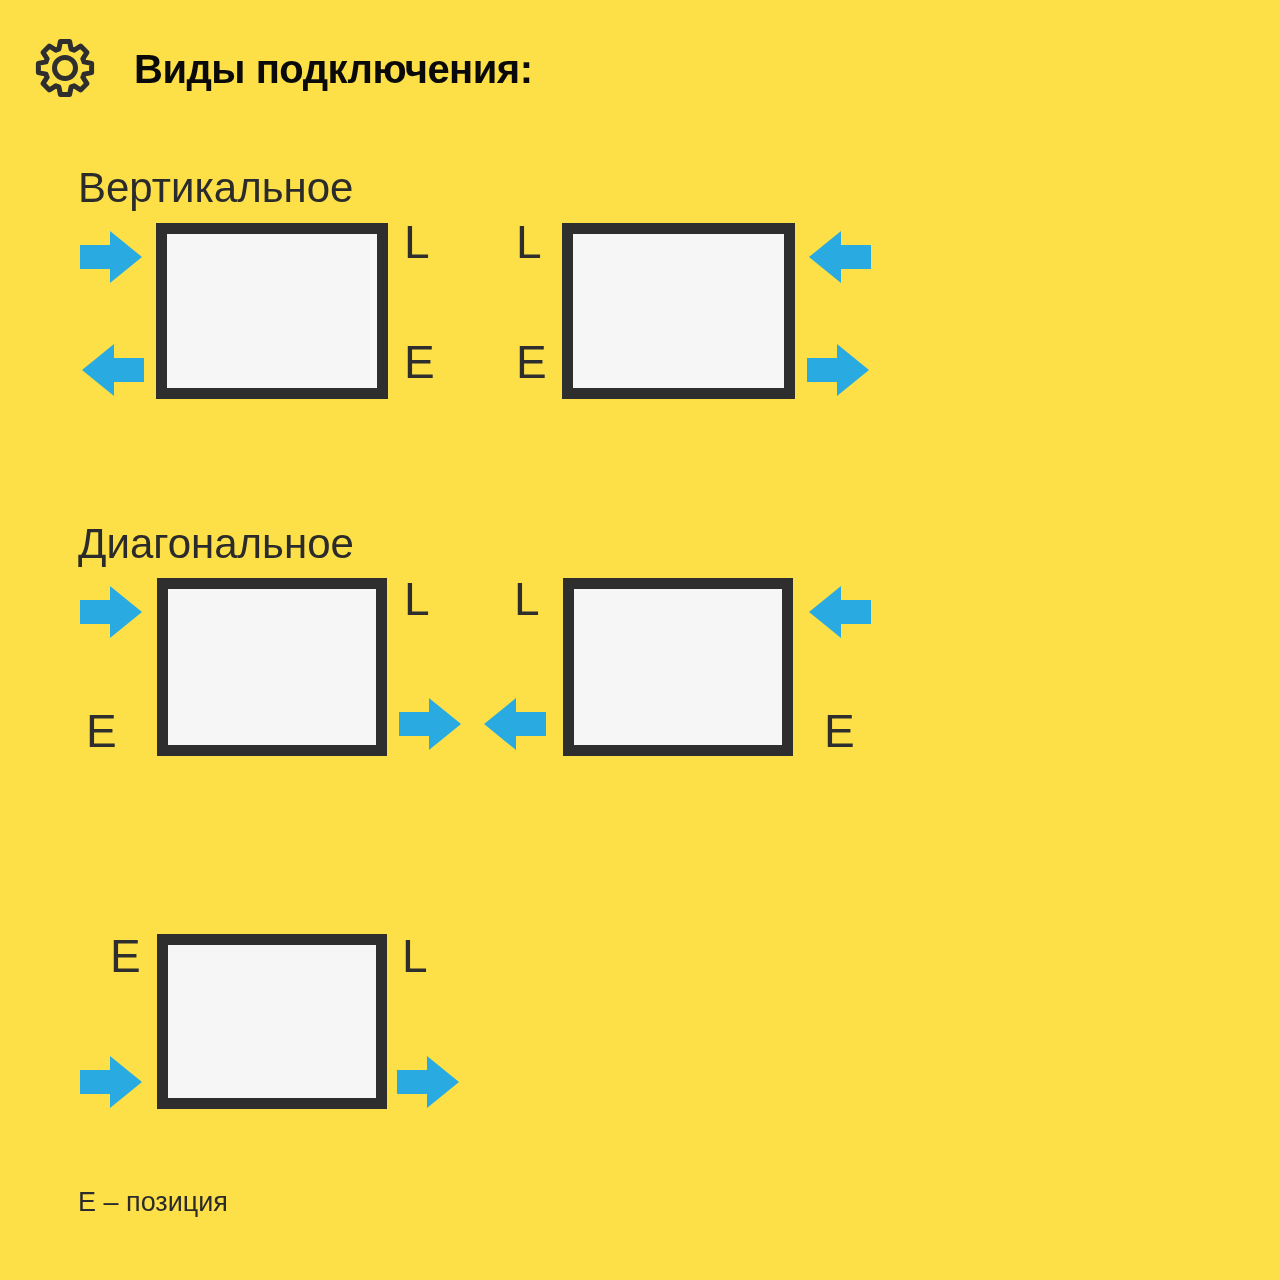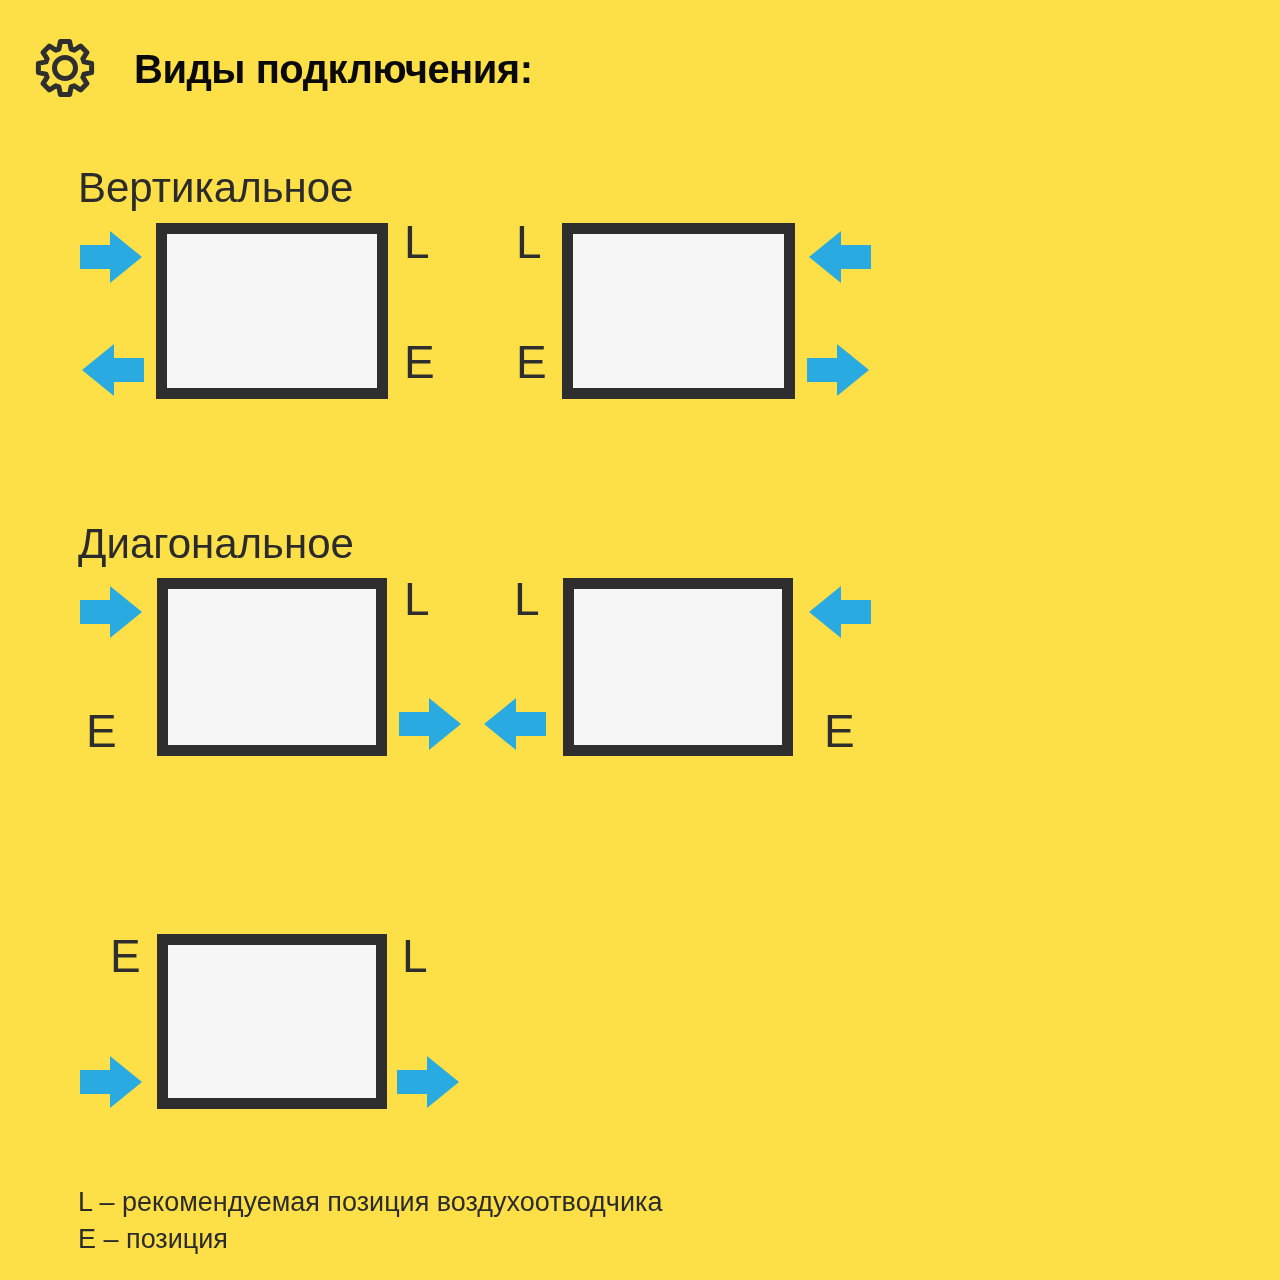--- a/index.html
+++ b/index.html
@@ -96,17 +96,16 @@
   <div class="port" style="left:110px;top:933px">E</div>
   <div class="port" style="left:402px;top:933px">L</div>
   <svg class="arrow" style="left:80px;top:1054px" viewBox="0 0 64 56">
     <polygon points="0,16 30,16 30,2 62,28 30,54 30,40 0,40"></polygon>
     </svg>
   <svg class="arrow" style="left:397px;top:1054px" viewBox="0 0 64 56">
     <polygon points="0,16 30,16 30,2 62,28 30,54 30,40 0,40"></polygon>
     </svg>
 
   <div class="legend">
-    <div>L – рекомендуемая позиция воздухоотводчика</div>
     <div>E – позиция</div>
   </div>
 
 </div>
 
 </body></html>

